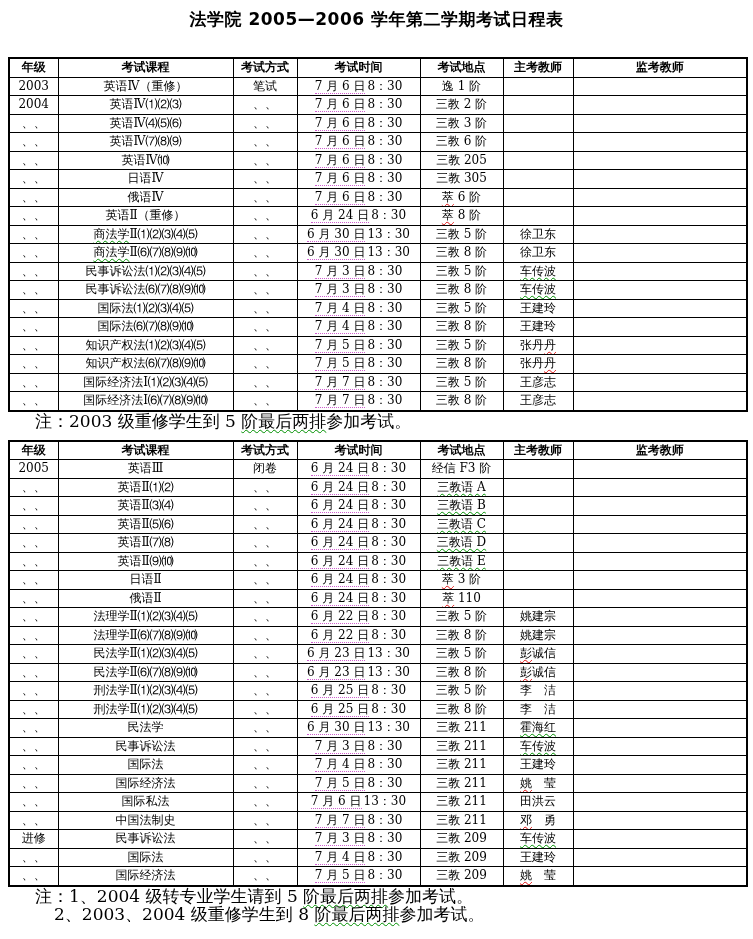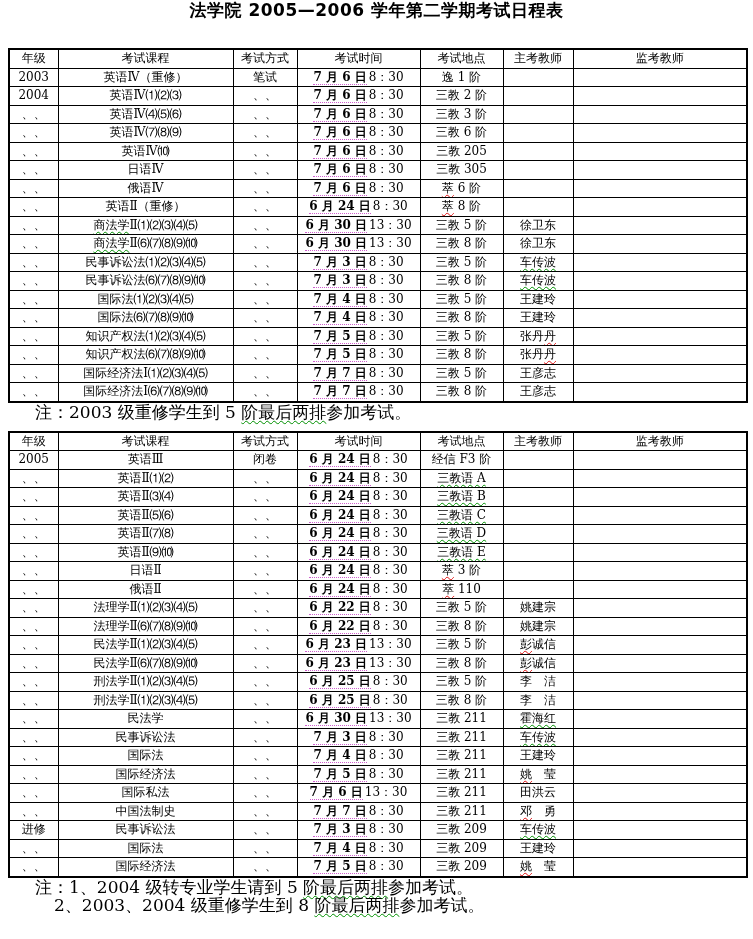--- a/index.html
+++ b/index.html
@@ -3,52 +3,52 @@
 <meta charset="utf-8">
 <style>
   html,body{margin:0;padding:0;background:#fff;}
   body{
     width:753px;height:939px;position:relative;overflow:hidden;
     font-family:"DejaVu Serif","Liberation Serif",serif;
     color:var(--ink,#000);
     -webkit-font-smoothing:none;
   }
   .title{
-    height:20px;line-height:20px;
+    padding-top:9px;height:20px;line-height:20px;
     text-align:center;font-weight:bold;font-size:17px;
     font-family:"DejaVu Sans","Liberation Sans",sans-serif;
     letter-spacing:0.5px;
   }
   table.sched{
     border-collapse:collapse;table-layout:fixed;
     width:738px;margin-left:8px;
     border:2px solid var(--line,#000);
   }
   table.sched:first-of-type{margin-top:28px;}
   table.sched th,table.sched td{
     border:1px solid var(--line,#000);
     height:17.5px;padding:0 2px;
     font-size:12px;line-height:13px;
     white-space:nowrap;overflow:hidden;
     text-align:center;vertical-align:middle;
   }
   table.sched th{
     font-family:"DejaVu Sans","Liberation Sans",sans-serif;
-    font-weight:normal;font-size:12px;
+    font-weight:bold;font-size:12px;
   }
   td.course{text-align:left;padding-left:5px;}
   .col-grade{width:49px;}
   .col-course{width:175px;}
   .col-method{width:64px;}
   .col-time{width:123px;}
   .col-location{width:83px;}
   .col-examiner{width:70px;}
   .col-invigilator{width:174px;}
   
-  .d{border-bottom:1px dotted var(--dotted,#cf5fcf);padding-bottom:0px;font-weight:bold;}
+  .d{border-bottom:1px dotted var(--dotted,#cf5fcf);padding-bottom:0px;}
   .t{margin-left:2px;}
   
   .wr{text-decoration:underline;text-decoration-style:wavy;
       text-decoration-color:var(--wavyred,#e01010);
       text-decoration-thickness:1px;text-underline-offset:2px;
       text-decoration-skip-ink:none;}
   .wg{text-decoration:underline;text-decoration-style:wavy;
       text-decoration-color:var(--wavygreen,#008f00);
       text-decoration-thickness:1px;text-underline-offset:2px;
       text-decoration-skip-ink:none;}

